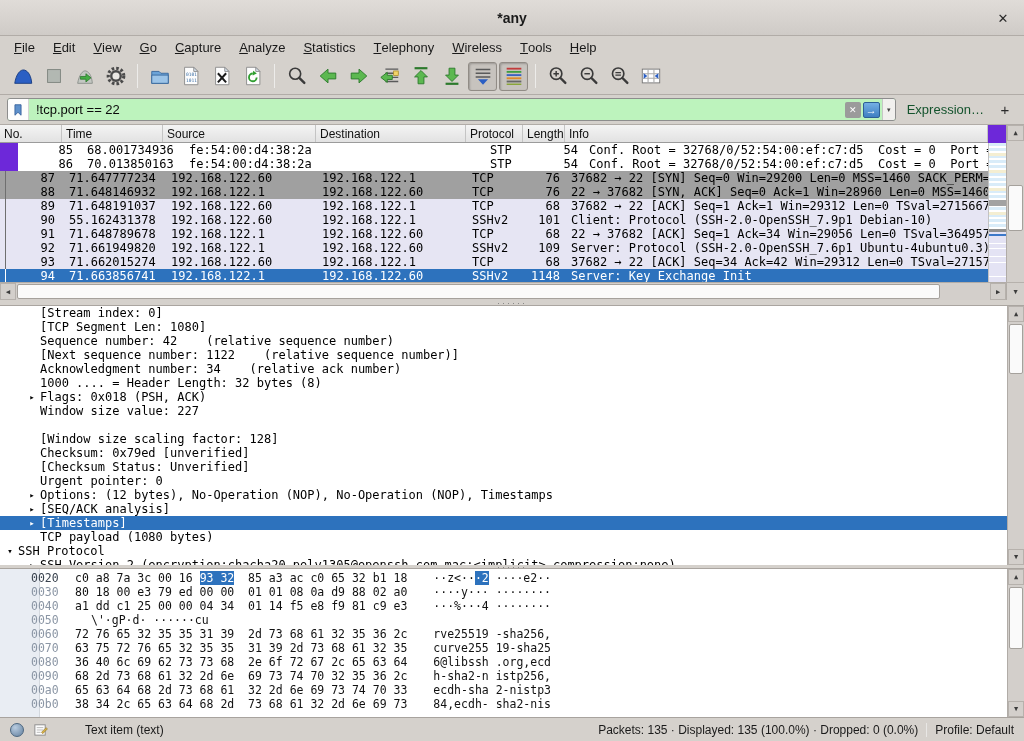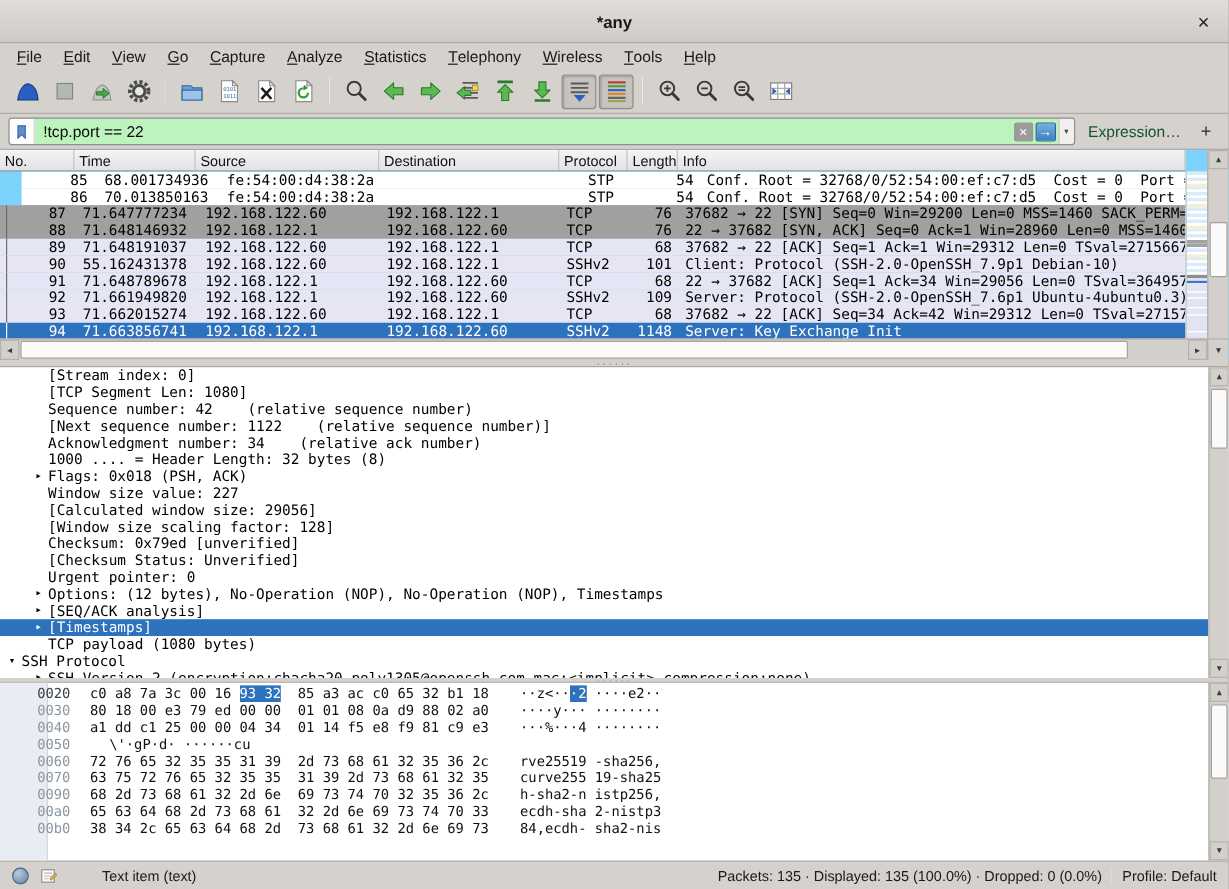--- a/index.html
+++ b/index.html
@@ -29,21 +29,21 @@
   .fbm { width:21px; align-self:stretch; background:#fdfdfd; border-right:1px solid #d4d4d4; display:flex; align-items:center; justify-content:center; }
   .fbm svg { width:14px; height:14px; }
   .fval { flex:1; padding:0 7px; font-size:13px; color:#0a0a0a; white-space:pre; overflow:hidden; }
   .fclear { width:16px; height:16px; background:#9b9b9b; border-radius:2px; color:#fff; font-size:9px; display:flex; align-items:center; justify-content:center; margin-right:2px; }
   .fapply { width:17px; height:16px; background:linear-gradient(#74b0e4,#3f7fc2); border:1px solid #2d5f96; border-radius:2px; color:#fff; font-size:11px; font-weight:bold; display:flex; align-items:center; justify-content:center; margin-right:2px; }
   .fdrop { width:13px; align-self:stretch; background:#f1f0ee; border-left:1px solid #c6c6c6; display:flex; align-items:center; justify-content:center; font-size:7px; color:#444; }
   .fexpr { font-size:13px; color:#14532d; padding:0 2px; white-space:nowrap; }
   .fplus { width:20px; height:20px; display:flex; align-items:center; justify-content:center; font-size:15px; color:#2a2a2a; margin-right:2px; }
 
   
-  .listwrap { height:176px; background:#7dd3fc; border-top:1px solid #b1aca7; position:relative; font-family:"DejaVu Sans Mono", monospace; }
+  .listwrap { height:176px; background:#6d28d9; border-top:1px solid #b1aca7; position:relative; font-family:"DejaVu Sans Mono", monospace; }
   .plheader { position:absolute; top:0; left:0; right:36px; height:18px; background:linear-gradient(#f4f4f4,#e2e2e2); border-bottom:1px solid #9b9b9b; display:flex; font-family:"Liberation Sans", sans-serif; font-size:12px; color:#111; }
   .hcell { border-right:1px solid #c4c4c4; display:flex; align-items:center; padding-left:4px; overflow:hidden; white-space:nowrap; }
   .plrows { position:absolute; top:18px; left:0; right:36px; height:140px; overflow:hidden; }
   .prow { height:14px; display:flex; font-size:12px; line-height:14px; white-space:pre; position:relative; color:#000; }
   .rw-white { background:#ffffff;margin-left:18px; } .rw-gray { background:#a0a0a0; } .rw-lav { background:#e6e5f3; }
   .rw-sel { background:#2d72bd; color:#fff; }
   .c-no { width:62px; text-align:right; padding-right:7px; }
   .c-time { width:101px; padding-left:7px; }
   .c-src { width:153px; padding-left:8px; }
   .c-dst { width:150px; padding-left:6px; }
@@ -363,21 +363,21 @@
   <div class="details">
     <div class="dlines" id="dlines">
         <div class="dline"><span class="dexp" style="margin-left: 24px;"></span><span>[Stream index: 0]</span></div>
         <div class="dline"><span class="dexp" style="margin-left: 24px;"></span><span>[TCP Segment Len: 1080]</span></div>
         <div class="dline"><span class="dexp" style="margin-left: 24px;"></span><span>Sequence number: 42    (relative sequence number)</span></div>
         <div class="dline"><span class="dexp" style="margin-left: 24px;"></span><span>[Next sequence number: 1122    (relative sequence number)]</span></div>
         <div class="dline"><span class="dexp" style="margin-left: 24px;"></span><span>Acknowledgment number: 34    (relative ack number)</span></div>
         <div class="dline"><span class="dexp" style="margin-left: 24px;"></span><span>1000 .... = Header Length: 32 bytes (8)</span></div>
         <div class="dline"><span class="dexp" style="margin-left: 24px;">▸</span><span>Flags: 0x018 (PSH, ACK)</span></div>
         <div class="dline"><span class="dexp" style="margin-left: 24px;"></span><span>Window size value: 227</span></div>
-        <div class="dline"><span class="dexp" style="margin-left: 24px;"></span><span>[Calculated window size: 29056]</span></div>
+        <div class="dline"><span class="dexp" style="margin-left: 24px;"></span></div>
         <div class="dline"><span class="dexp" style="margin-left: 24px;"></span><span>[Window size scaling factor: 128]</span></div>
         <div class="dline"><span class="dexp" style="margin-left: 24px;"></span><span>Checksum: 0x79ed [unverified]</span></div>
         <div class="dline"><span class="dexp" style="margin-left: 24px;"></span><span>[Checksum Status: Unverified]</span></div>
         <div class="dline"><span class="dexp" style="margin-left: 24px;"></span><span>Urgent pointer: 0</span></div>
         <div class="dline"><span class="dexp" style="margin-left: 24px;">▸</span><span>Options: (12 bytes), No-Operation (NOP), No-Operation (NOP), Timestamps</span></div>
         <div class="dline"><span class="dexp" style="margin-left: 24px;">▸</span><span>[SEQ/ACK analysis]</span></div>
         <div class="dline sel"><span class="dexp" style="margin-left: 24px;">▸</span><span>[Timestamps]</span></div>
         <div class="dline"><span class="dexp" style="margin-left: 24px;"></span><span>TCP payload (1080 bytes)</span></div>
         <div class="dline"><span class="dexp" style="margin-left: 2px;">▾</span><span>SSH Protocol</span></div>
         <div class="dline"><span class="dexp" style="margin-left: 24px;">▸</span><span>SSH Version 2 (encryption:chacha20-poly1305@openssh.com mac:&lt;implicit&gt; compression:none)</span></div>
@@ -393,20 +393,21 @@
 
   <div class="hexpane">
     <div class="hoffcol"></div>
     <div class="hrows" id="hrows">
         <div class="hrow"><span class="hoff dk">0020</span><span class="hb">c0 a8 7a 3c 00 16 <span class="hl">93 32</span>  85 a3 ac c0 65 32 b1 18</span><span class="ha">··z&lt;··<span class="hl">·2</span> ····e2··</span></div>
         <div class="hrow"><span class="hoff">0030</span><span class="hb">80 18 00 e3 79 ed 00 00  01 01 08 0a d9 88 02 a0</span><span class="ha">····y··· ········</span></div>
         <div class="hrow"><span class="hoff">0040</span><span class="hb">a1 dd c1 25 00 00 04 34  01 14 f5 e8 f9 81 c9 e3</span><span class="ha">···%···4 ········</span></div>
         <div class="hrow"><span class="hoff">0050</span><span class="ha">\'·gP·d· ······cu</span></div>
         <div class="hrow"><span class="hoff">0060</span><span class="hb">72 76 65 32 35 35 31 39  2d 73 68 61 32 35 36 2c</span><span class="ha">rve25519 -sha256,</span></div>
         <div class="hrow"><span class="hoff">0070</span><span class="hb">63 75 72 76 65 32 35 35  31 39 2d 73 68 61 32 35</span><span class="ha">curve255 19-sha25</span></div>
+        <div class="hrow"><span class="hoff">0080</span><span class="hb">36 40 6c 69 62 73 73 68  2e 6f 72 67 2c 65 63 64</span><span class="ha">6@libssh .org,ecd</span></div>
         <div class="hrow"><span class="hoff">0090</span><span class="hb">68 2d 73 68 61 32 2d 6e  69 73 74 70 32 35 36 2c</span><span class="ha">h-sha2-n istp256,</span></div>
         <div class="hrow"><span class="hoff">00a0</span><span class="hb">65 63 64 68 2d 73 68 61  32 2d 6e 69 73 74 70 33</span><span class="ha">ecdh-sha 2-nistp3</span></div>
         <div class="hrow"><span class="hoff">00b0</span><span class="hb">38 34 2c 65 63 64 68 2d  73 68 61 32 2d 6e 69 73</span><span class="ha">84,ecdh- sha2-nis</span></div>
       </div>
     <div class="pane-vscroll">
       <span class="sarr" style="top:0;">▲</span>
       <span class="sthumb" style="top:18px;height:62px;"></span>
       <span class="sarr" style="bottom:0;">▼</span>
     </div>
   </div>

